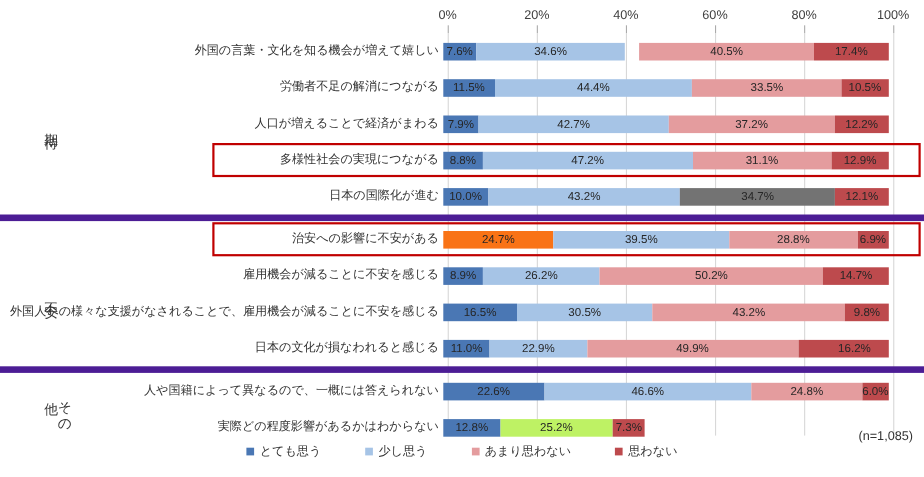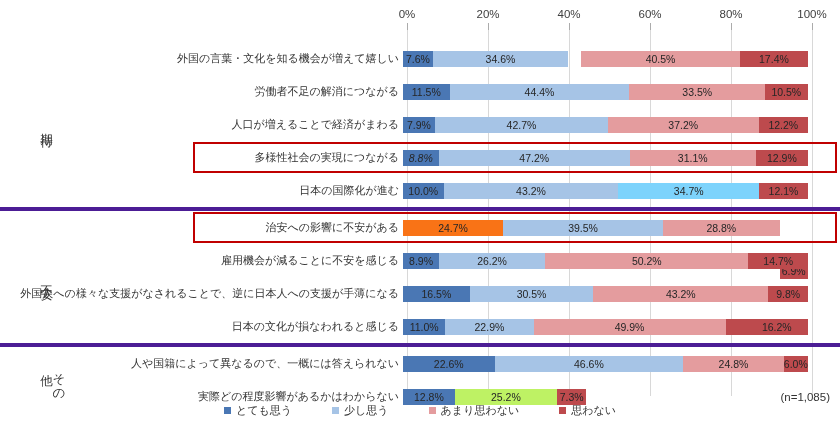--- a/index.html
+++ b/index.html
@@ -15,23 +15,23 @@
     position:absolute;top:8px;width:60px;
     text-align:center;font-size:11.5px;color:#404040;
   }
   .axis-tick{
     position:absolute;top:23px;width:1px;height:7px;background:#ababab;
   }
   .gridline{
     position:absolute;top:30px;height:366px;width:1px;background:#d8d8d8;
   }
   
-  .groups{position:absolute;top:42px;left:0;width:840px;}
+  .groups{position:absolute;top:30px;left:0;width:840px;}
   .group{position:relative;}
-  .group + .group{border-top:4px solid #4c1d95;}
+  .group + .group{border-top:6px solid #4c1d95;}
   .group-label{
     position:absolute;left:40px;top:50%;transform:translateY(-50%);
     writing-mode:vertical-rl;text-orientation:upright;
     font-size:12.5px;color:#333;letter-spacing:2px;line-height:1;
   }
   .row{position:relative;height:33px;display:flex;align-items:center;}
   .row-label{
     flex:0 0 403px;box-sizing:border-box;padding-right:4px;
     text-align:right;font-size:11px;color:#333;line-height:1.15;
     white-space:nowrap;
@@ -110,60 +110,60 @@
           <div class="bar">
             <div class="seg" style="width: 7.9%; background: rgb(74, 119, 180);">7.9%</div>
             <div class="seg" style="width: 42.7%; background: rgb(166, 196, 230);">42.7%</div>
             <div class="seg" style="width: 37.2%; background: rgb(228, 156, 158);">37.2%</div>
             <div class="seg" style="width: 12.2%; background: rgb(189, 74, 77);">12.2%</div>
           </div>
         </div>
         <div class="row">
           <div class="row-label">多様性社会の実現につながる</div>
           <div class="bar">
-            <div class="seg" style="width: 8.8%; background: rgb(74, 119, 180); font-style: italic;">8.8%</div>
+            <div class="seg" style="width: 8.8%; background: rgb(74, 119, 180);">8.8%</div>
             <div class="seg" style="width: 47.2%; background: rgb(166, 196, 230);">47.2%</div>
             <div class="seg" style="width: 31.1%; background: rgb(228, 156, 158);">31.1%</div>
             <div class="seg" style="width: 12.9%; background: rgb(189, 74, 77);">12.9%</div>
           </div>
           <div class="hl-box" style="border-color: rgb(192, 0, 0);"></div>
         </div>
         <div class="row">
           <div class="row-label">日本の国際化が進む</div>
           <div class="bar">
             <div class="seg" style="width: 10%; background: rgb(74, 119, 180);">10.0%</div>
             <div class="seg" style="width: 43.2%; background: rgb(166, 196, 230);">43.2%</div>
-            <div class="seg" style="width: 34.7%; background: #7dd3fc;">34.7%</div>
+            <div class="seg" style="width: 34.7%; background: #737373;">34.7%</div>
             <div class="seg" style="width: 12.1%; background: rgb(189, 74, 77);">12.1%</div>
           </div>
         </div>
       </div>
       <div class="group">
         <div class="group-label">不安</div>
         <div class="row">
           <div class="row-label">治安への影響に不安がある</div>
           <div class="bar">
             <div class="seg" style="width: 24.7%; background: #f97316;">24.7%</div>
             <div class="seg" style="width: 39.5%; background: rgb(166, 196, 230);">39.5%</div>
             <div class="seg" style="width: 28.8%; background: rgb(228, 156, 158);">28.8%</div>
-            <div class="seg" style="width: 6.9%; background: rgb(189, 74, 77); margin-top: 43px;">6.9%</div>
+            <div class="seg" style="width: 6.9%; background: rgb(189, 74, 77);">6.9%</div>
           </div>
           <div class="hl-box" style="border-color: rgb(192, 0, 0);"></div>
         </div>
         <div class="row">
           <div class="row-label">雇用機会が減ることに不安を感じる</div>
           <div class="bar">
             <div class="seg" style="width: 8.9%; background: rgb(74, 119, 180);">8.9%</div>
             <div class="seg" style="width: 26.2%; background: rgb(166, 196, 230);">26.2%</div>
             <div class="seg" style="width: 50.2%; background: rgb(228, 156, 158);">50.2%</div>
             <div class="seg" style="width: 14.7%; background: rgb(189, 74, 77);">14.7%</div>
           </div>
         </div>
         <div class="row">
-          <div class="row-label">外国人への様々な支援がなされることで、逆に日本人への支援が手薄になる</div>
+          <div class="row-label">外国人への様々な支援がなされることで、雇用機会が減ることに不安を感じる</div>
           <div class="bar">
             <div class="seg" style="width: 16.5%; background: rgb(74, 119, 180);">16.5%</div>
             <div class="seg" style="width: 30.5%; background: rgb(166, 196, 230);">30.5%</div>
             <div class="seg" style="width: 43.2%; background: rgb(228, 156, 158);">43.2%</div>
             <div class="seg" style="width: 9.8%; background: rgb(189, 74, 77);">9.8%</div>
           </div>
         </div>
         <div class="row">
           <div class="row-label">日本の文化が損なわれると感じる</div>
           <div class="bar">

